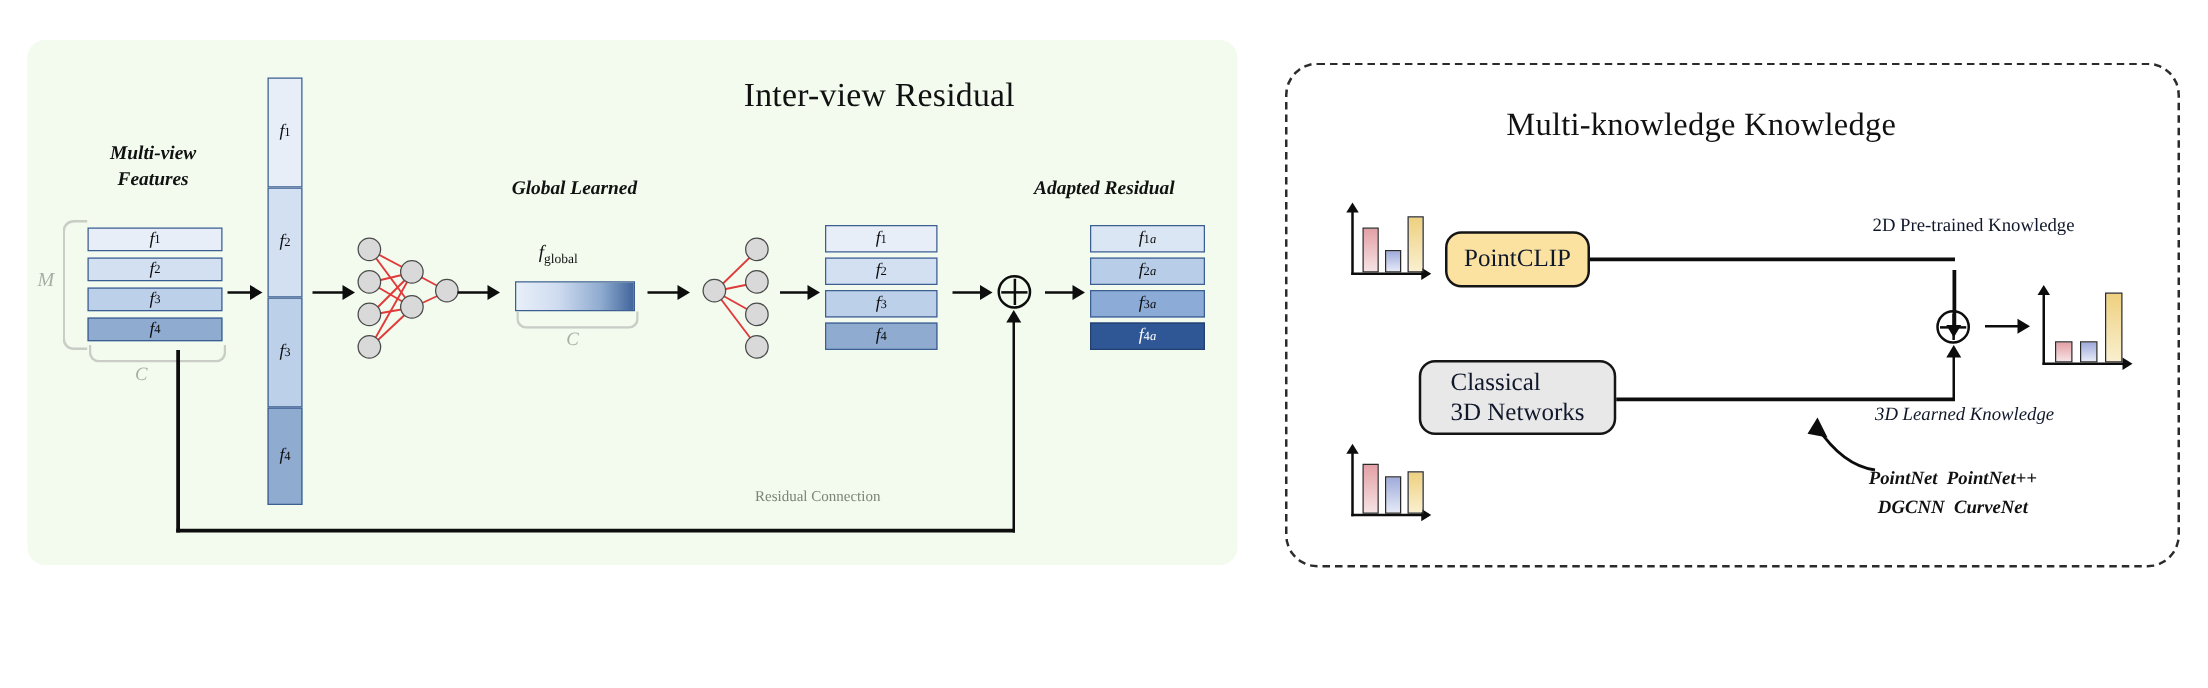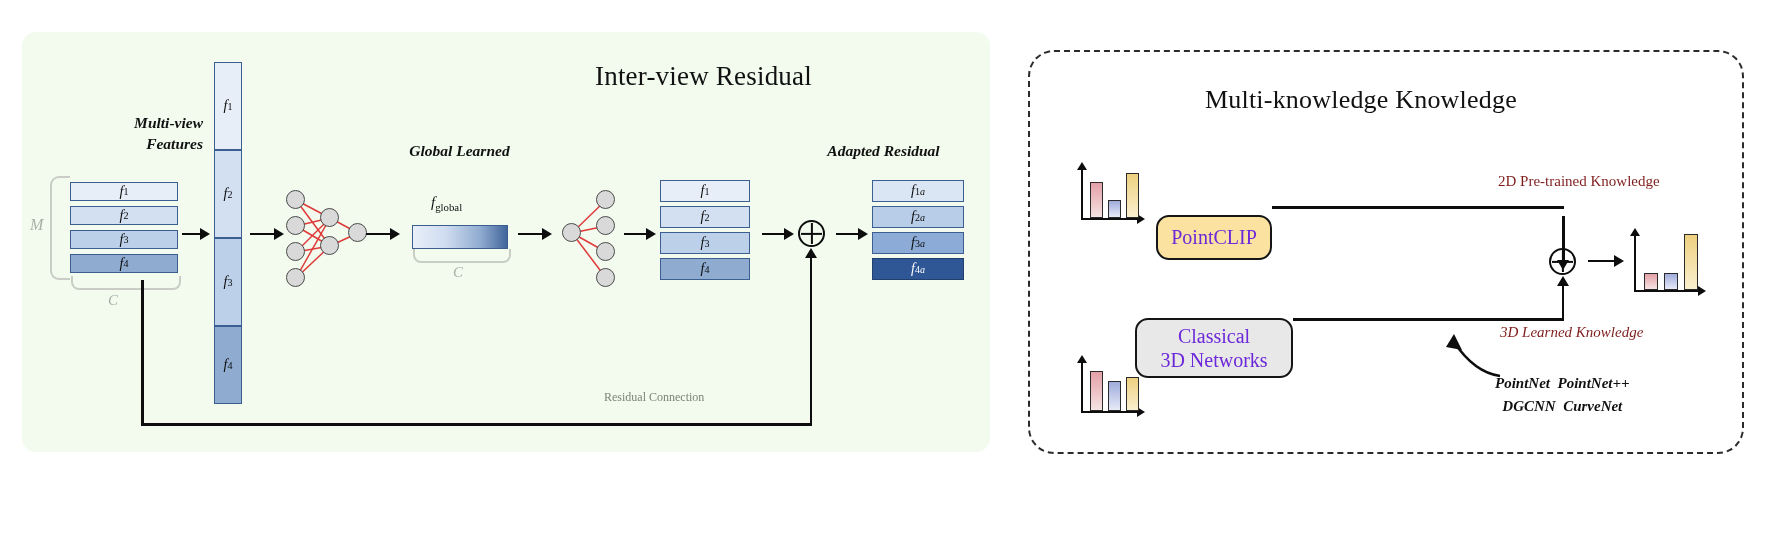--- a/index.html
+++ b/index.html
@@ -20,21 +20,21 @@
     font-size:27px;color:#111;white-space:nowrap;letter-spacing:.2px;
   }
   #adapter-title{left:595px;top:61px;}
   #ensemble-title{left:1205px;top:85px;font-size:26px;}
 
   .caption{
     position:absolute;font-family:"Liberation Serif",serif;font-style:italic;
     font-weight:bold;font-size:15.5px;color:#111;text-align:center;
     line-height:1.35;white-space:nowrap;
   }
-  #cap-multiview{left:78px;top:113px;width:125px;text-align:right;}
+  #cap-multiview{left:60px;top:113px;width:125px;}
   #cap-global{left:392px;top:141px;width:135px;}
   #cap-adapted{left:806px;top:141px;width:155px;}
 
   
   .fbox{
     position:absolute;box-sizing:border-box;border:1.2px solid #3c5f91;
     display:flex;align-items:center;justify-content:center;
     font-family:"Liberation Serif",serif;font-style:italic;font-size:14px;color:#0b0b0b;
   }
   .mv{left:70px;width:108px;height:19px;}
@@ -125,27 +125,27 @@
   
   #res-v{position:absolute;left:141px;top:280px;width:2.6px;height:146px;background:#0d0d0d;}
   #res-h{position:absolute;left:141px;top:423px;width:671px;height:2.6px;background:#0d0d0d;}
   #res-up{left:810px;top:250px;height:176px;}
   #res-label{position:absolute;left:604px;top:390px;font-size:12px;color:#7b8577;
              font-family:"Liberation Serif",serif;white-space:nowrap;}
 
   
   .rbox{position:absolute;box-sizing:border-box;border:2.4px solid #151515;
         border-radius:13px;display:flex;align-items:center;justify-content:center;
-        text-align:center;font-family:"Liberation Serif",serif;font-size:20px;
-        color:#6d28d9;line-height:1.22;margin-top:30px;}
+        font-family:"Liberation Serif",serif;font-size:20px;
+        color:#0f172a;line-height:1.22;}
   #box-pointclip{left:1156px;top:185px;width:116px;height:45px;background:#fbe2a0;}
   #box-classical{left:1135px;top:288px;width:158px;height:60px;background:#e8e8e8;}
 
   .klabel{position:absolute;font-family:"Liberation Serif",serif;font-size:15px;
-          color:#7f1d1d;white-space:nowrap;}
+          color:#0f172a;white-space:nowrap;}
   #k2d{left:1498px;top:173px;}
   #k3d{left:1500px;top:324px;font-style:italic;}
 
   .netnames{position:absolute;font-family:"Liberation Serif",serif;font-style:italic;
             font-weight:bold;font-size:15px;color:#111;text-align:center;
             line-height:1.55;white-space:nowrap;}
   #net-names{left:1495px;top:372px;}
 
   
   .ln{position:absolute;background:#0d0d0d;}

